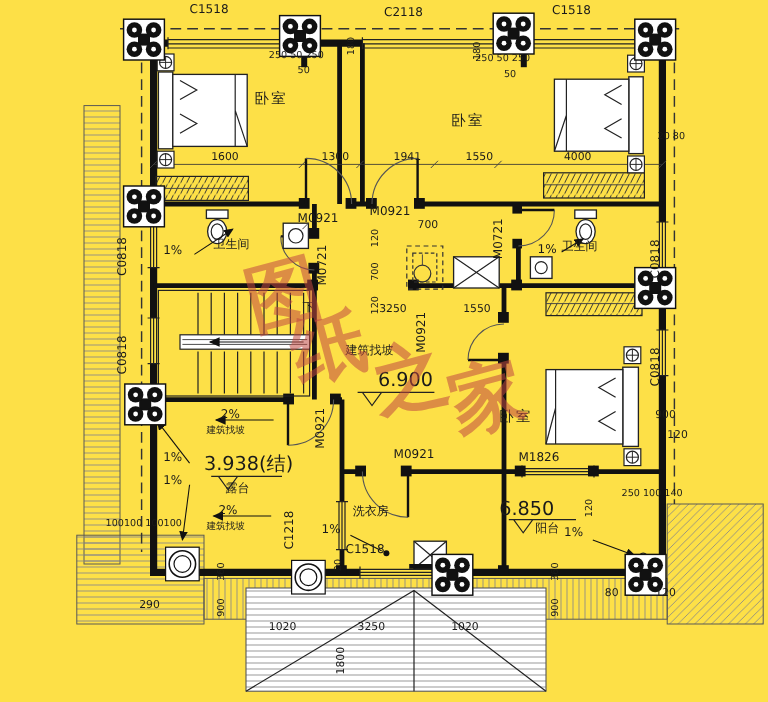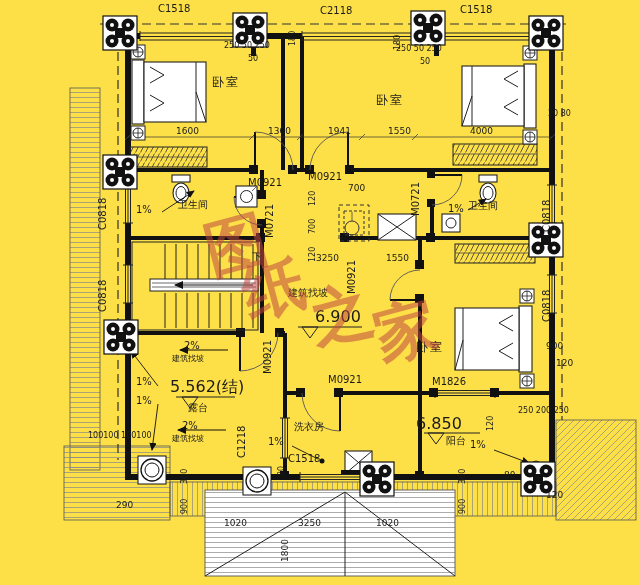--- a/index.html
+++ b/index.html
@@ -320,48 +320,48 @@
 <div class="lbl room" style="left:416px;top:341px">卧室</div>
 <div class="lbl" style="left:328px;top:375px">M0921</div>
 <div class="lbl" style="left:432px;top:377px">M1826</div>
 <div class="lbl s9" style="left:546px;top:342px">900</div>
 <div class="lbl s9" style="left:556px;top:359px">120</div>
 
 <div class="lbl" style="left:184px;top:341px">2%</div>
 <div class="lbl s8" style="left:172px;top:355px">建筑找坡</div>
 <div class="lbl" style="left:136px;top:377px">1%</div>
 <div class="lbl" style="left:136px;top:396px">1%</div>
-<div class="lbl s12" style="left:170px;top:379px">5.562(结)</div>
+<div class="lbl s12" style="left:170px;top:379px">3.938(结)</div>
 <div class="lbl s11" style="left:188px;top:403px">露台</div>
 <div class="lbl" style="left:182px;top:421px">2%</div>
 <div class="lbl s8" style="left:172px;top:435px">建筑找坡</div>
 <div class="lbl s8" style="left:88px;top:432px">100100 100100</div>
 
 <div class="lbl s11" style="left:294px;top:422px">洗衣房</div>
 <div class="lbl" style="left:268px;top:437px">1%</div>
 <div class="lbl" style="left:288px;top:454px">C1518</div>
 <div class="lbl v" style="left:237px;top:458px">C1218</div>
 <div class="lbl s8 v" style="left:278px;top:476px">20</div>
 
 <div class="lbl s12" style="left:416px;top:416px">6.850</div>
 <div class="lbl s11" style="left:446px;top:436px">阳台</div>
 <div class="lbl" style="left:470px;top:440px">1%</div>
-<div class="lbl s8" style="left:518px;top:407px">250 200 250</div>
+<div class="lbl s8" style="left:518px;top:407px">250 100 140</div>
 <div class="lbl s8 v" style="left:487px;top:431px">120</div>
 
 <div class="lbl s9" style="left:116px;top:501px">290</div>
 <div class="lbl s9" style="left:224px;top:519px">1020</div>
 <div class="lbl s9" style="left:298px;top:519px">3250</div>
 <div class="lbl s9" style="left:376px;top:519px">1020</div>
 <div class="lbl s9 v" style="left:281px;top:562px">1800</div>
 <div class="lbl s8 v" style="left:181px;top:484px">360</div>
 <div class="lbl s8 v" style="left:181px;top:514px">900</div>
 <div class="lbl s8 v" style="left:459px;top:484px">360</div>
 <div class="lbl s8 v" style="left:459px;top:514px">900</div>
-<div class="lbl s9" style="left:504px;top:471px">80</div>
+<div class="lbl s9" style="left:504px;top:491px">80</div>
 <div class="lbl s9" style="left:546px;top:491px">120</div>
 
 <div class="wm">
   <span style="left:205px;top:214px">图</span>
   <span style="left:243px;top:258px">纸</span>
   <span style="left:310px;top:284px">之</span>
   <span style="left:375px;top:300px">家</span>
 </div>
 
 </div>

